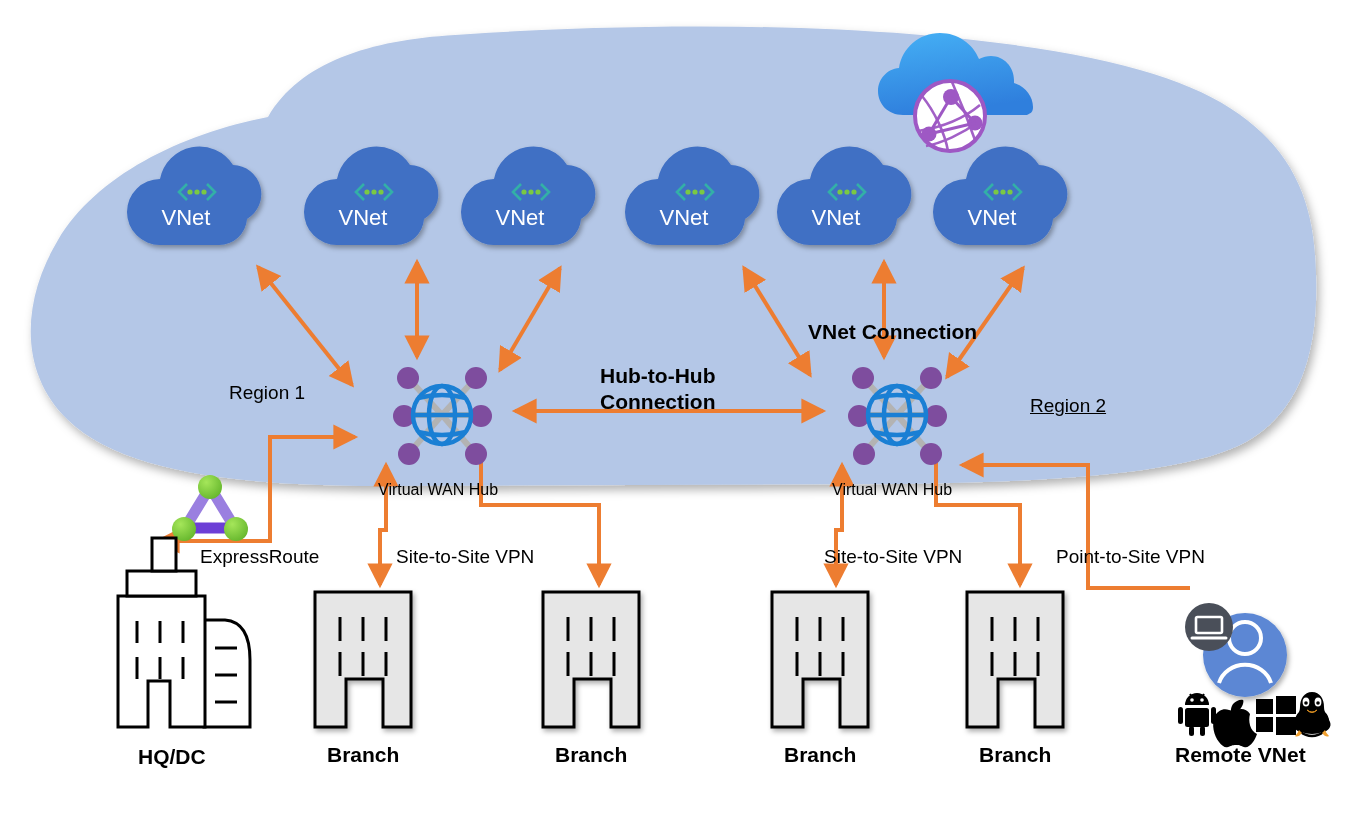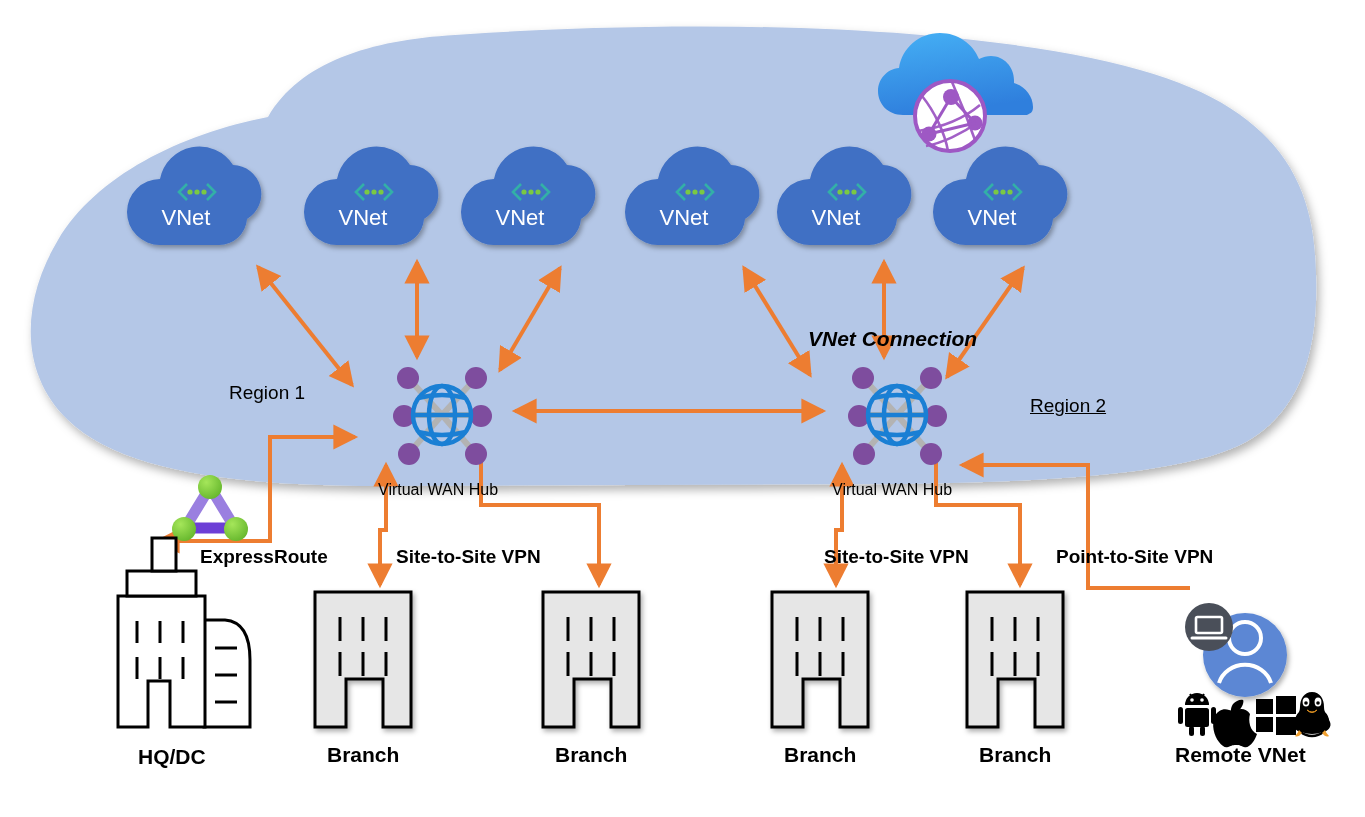--- a/index.html
+++ b/index.html
@@ -30,21 +30,21 @@
   .lbl {
     position: absolute;
     color: #000000;
     white-space: nowrap;
     font-family: "Liberation Sans", sans-serif;
   }
   .lbl-region   { font-size: 19px; }
   .lbl-hub      { font-size: 16px; text-align: center; }
   .lbl-bold     { font-weight: bold; font-size: 21px; }
   .lbl-bold-c   { font-weight: bold; font-size: 21px; text-align: center; line-height: 26px; }
-  .lbl-site     { font-weight: bold; font-size: 19px; }
+  .lbl-site     { font-weight: normal; font-size: 19px; }
   .vnet-text {
     fill: #ffffff;
     font-family: "Liberation Sans", sans-serif;
     font-size: 22px;
     text-anchor: middle;
   }
 </style>
 </head>
 <body>
 
@@ -415,22 +415,26 @@
       <path d="M 1322,733 q 4,5 7,3 q -3,-3 -4,-6 Z" fill="#f0a030"></path>
     </g>
   </svg>
 
   <div class="lbl lbl-region" style="left:229px; top:382px;">Region 1</div>
   <div class="lbl lbl-region" style="left:1030px; top:395px;text-decoration:underline;">Region 2</div>
 
   <div class="lbl lbl-hub" style="left:378px; top:481px;">Virtual WAN Hub</div>
   <div class="lbl lbl-hub" style="left:832px; top:481px;">Virtual WAN Hub</div>
 
-  <div class="lbl lbl-bold" style="left:808px; top:327px;font-style:italic;">VNet Connection</div>
-
+  <div class="lbl lbl-bold" style="left:808px; top:320px;">VNet Connection</div>
+
+  <div class="lbl lbl-bold-c" style="left:600px; top:363px;">
+    <div>Hub-to-Hub</div>
+    <div>Connection</div>
+  </div>
 
   <div class="lbl lbl-site" style="left:200px; top:546px;">ExpressRoute</div>
   <div class="lbl lbl-site" style="left:396px; top:546px;">Site-to-Site VPN</div>
   <div class="lbl lbl-site" style="left:824px; top:546px;">Site-to-Site VPN</div>
   <div class="lbl lbl-site" style="left:1056px; top:546px;">Point-to-Site VPN</div>
 
   <div class="lbl lbl-bold" style="left:138px; top:745px;">HQ/DC</div>
   <div class="lbl lbl-bold" style="left:327px; top:743px;">Branch</div>
   <div class="lbl lbl-bold" style="left:555px; top:743px;">Branch</div>
   <div class="lbl lbl-bold" style="left:784px; top:743px;">Branch</div>

